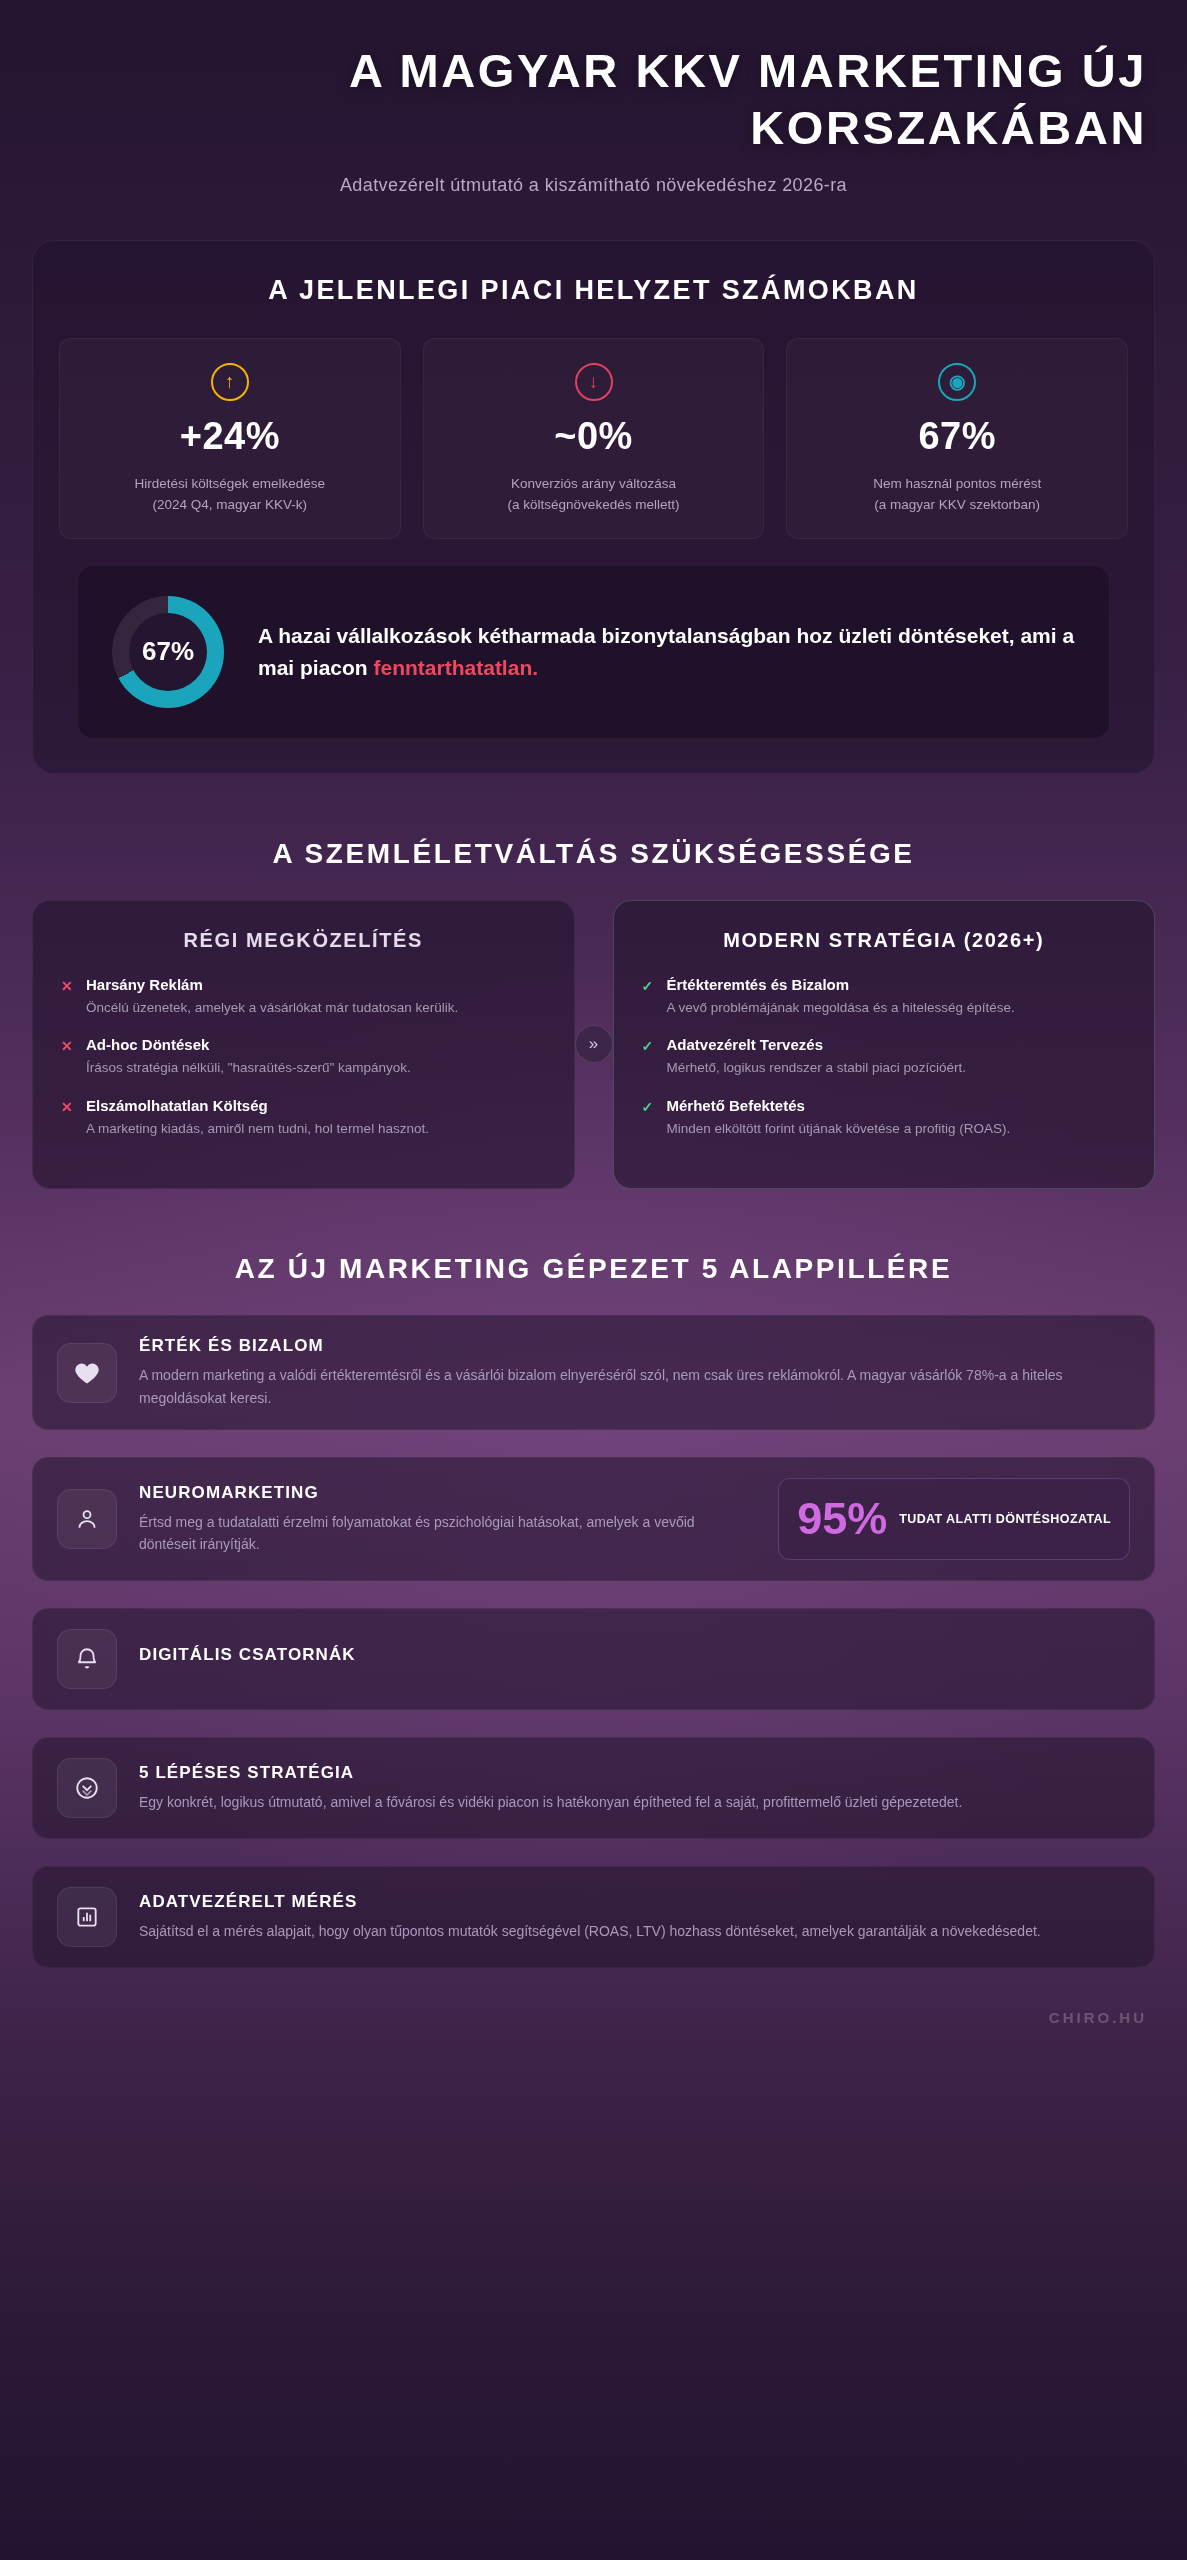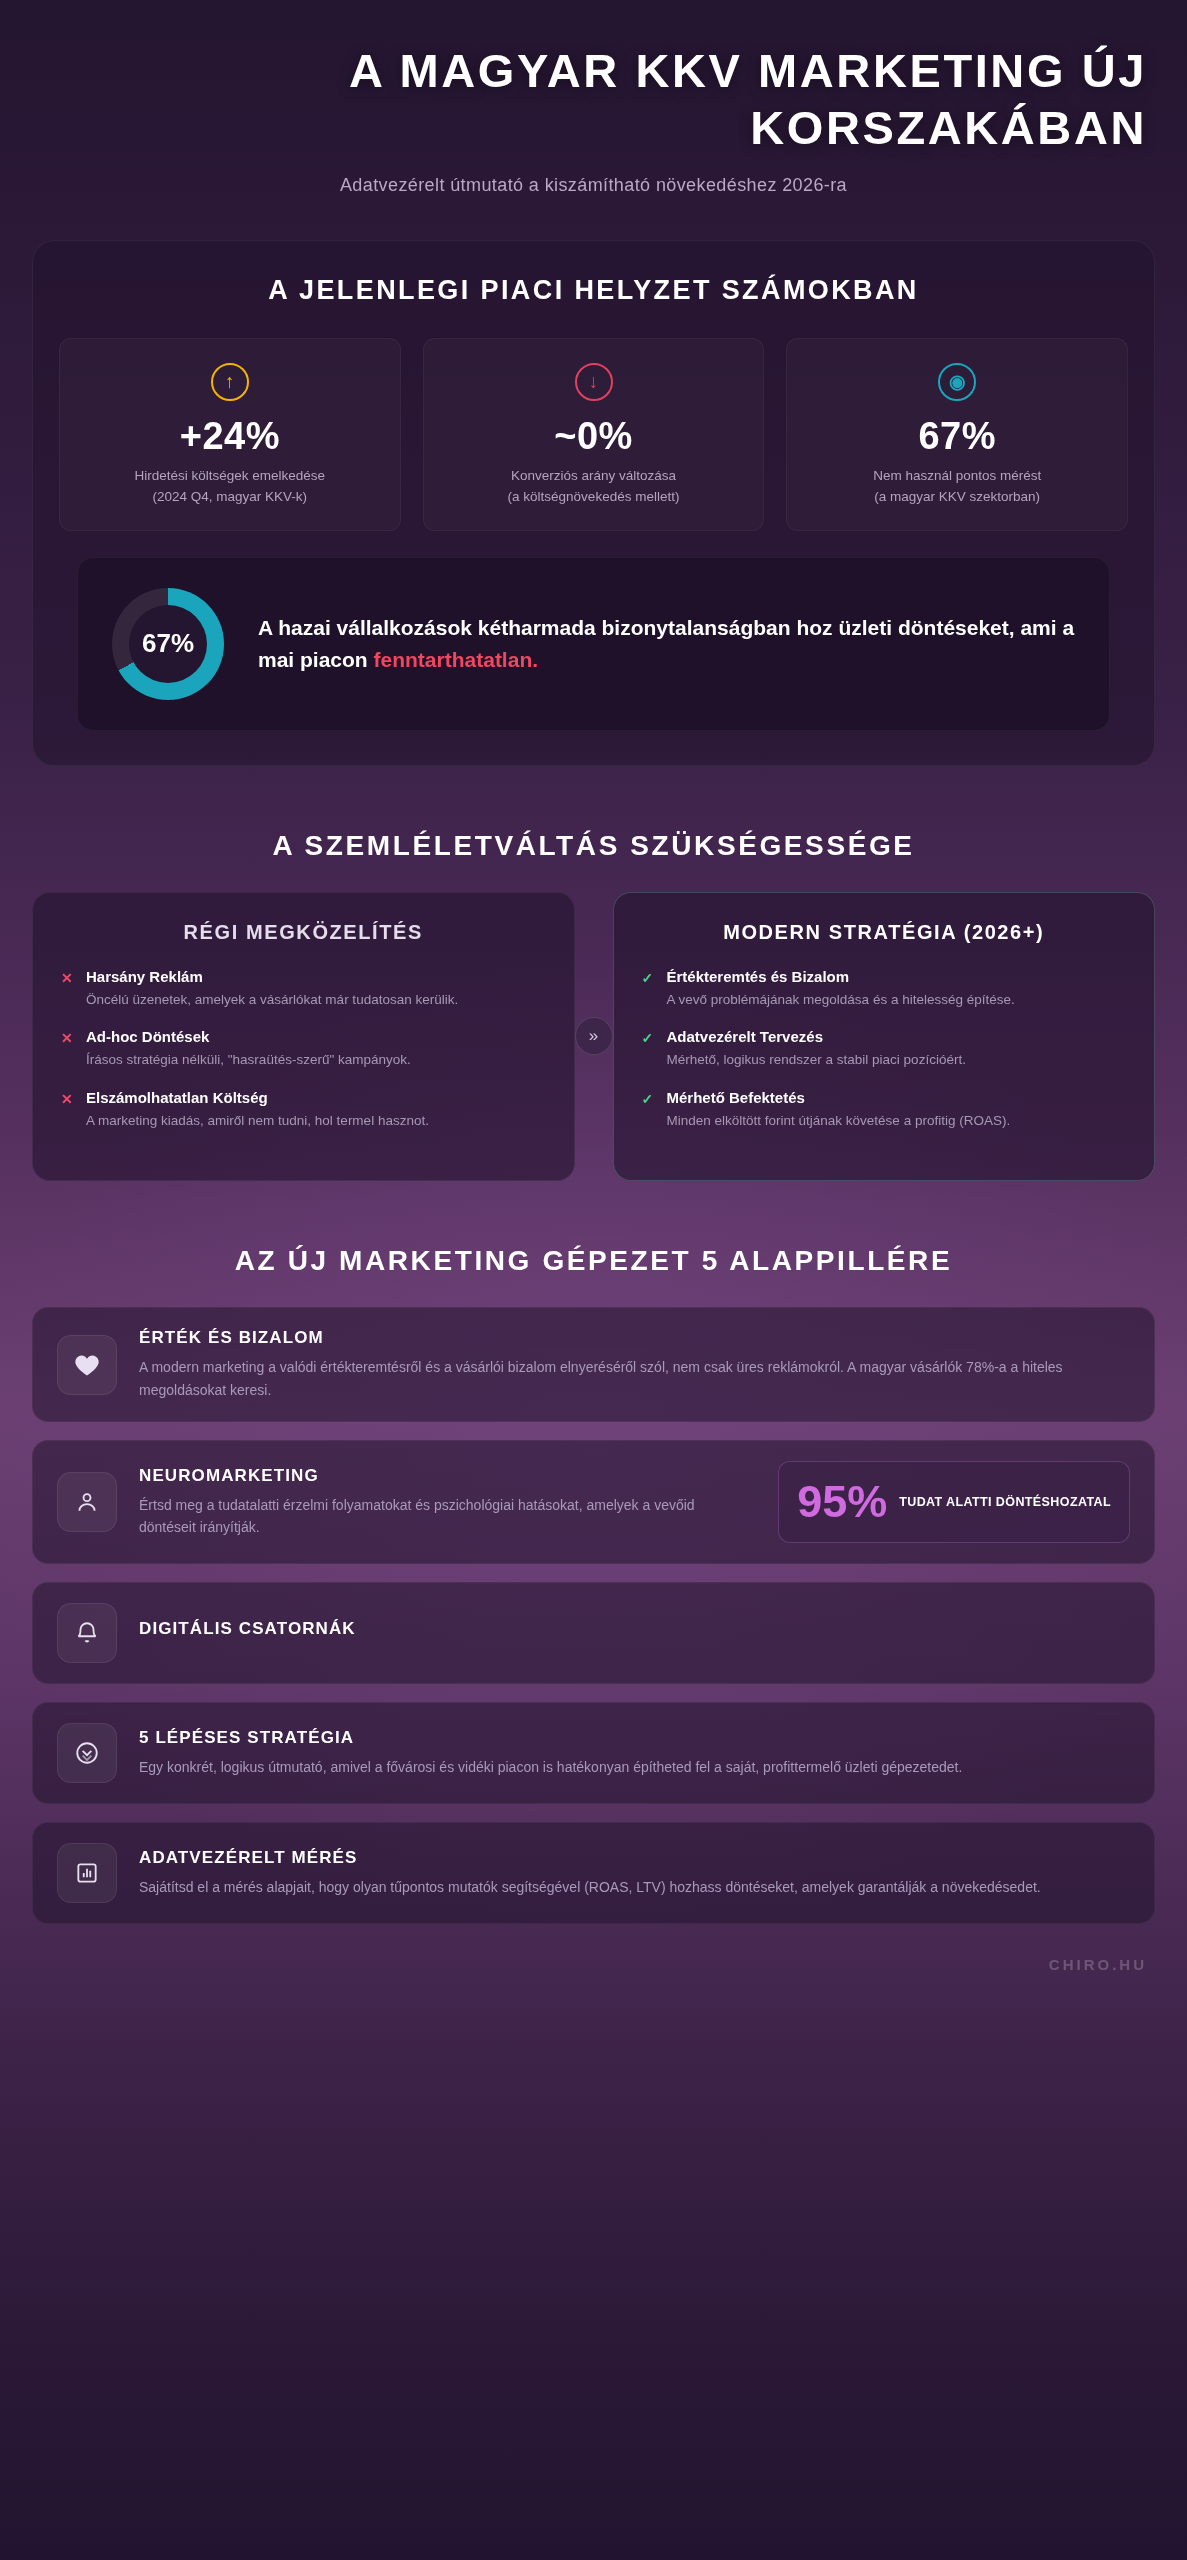--- a/index.html
+++ b/index.html
@@ -69,21 +69,21 @@
     border-radius: 50%;
     border: 2px solid currentColor;
     display: flex; align-items: center; justify-content: center;
     font-size: 19px; font-weight: bold;
   }
   .ic-amber { color: #f5b301; }
   .ic-red   { color: #e0415e; }
   .ic-cyan  { color: #1aa5bd; }
   .stat-value {
     font-size: 38px; font-weight: bold; color: #ffffff;
-    letter-spacing: 0.5px; margin-bottom: 8px;
+    letter-spacing: 0.5px; margin-bottom: 16px;
   }
   .stat-desc { font-size: 13.5px; color: #b4a4c0; line-height: 1.55; }
 
   
   .highlight {
     margin: 26px 18px 0;
     background: rgba(28, 16, 38, 0.78);
     border: 1px solid rgba(255,255,255,0.05);
     border-radius: 16px;
     padding: 30px 34px;
@@ -154,21 +154,21 @@
     color: #d7c9e0; font-size: 17px; z-index: 3;
   }
 
   
   .pillars { margin: 0 32px; }
   .pillar {
     background: rgba(35, 20, 46, 0.55);
     border: 1px solid rgba(255,255,255,0.05);
     border-radius: 16px;
     padding: 20px 24px;
-    margin-bottom: 18px;
+    margin-bottom: 27px;
     display: flex; align-items: center; gap: 22px;
   }
   .p-icon {
     flex: 0 0 60px; width: 60px; height: 60px;
     border-radius: 14px;
     background: rgba(255,255,255,0.06);
     border: 1px solid rgba(255,255,255,0.08);
     display: flex; align-items: center; justify-content: center;
     color: #e8dff0;
   }

